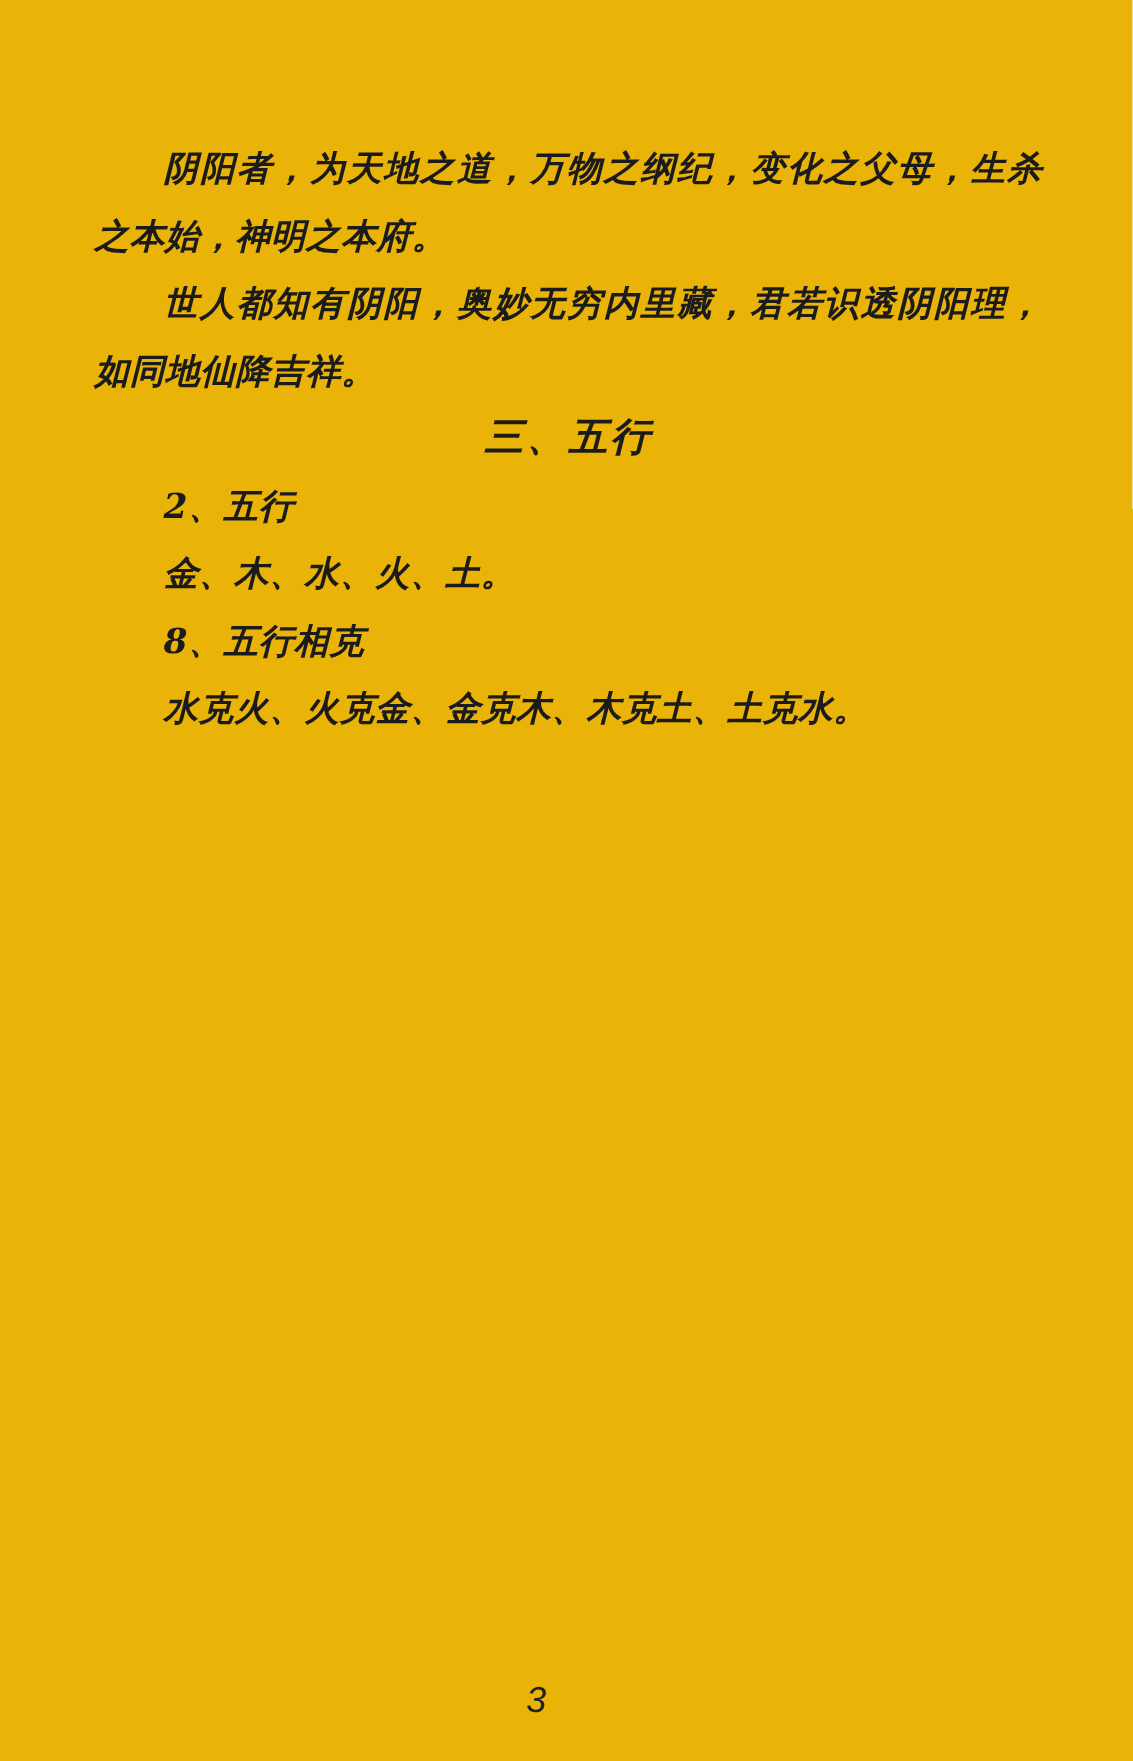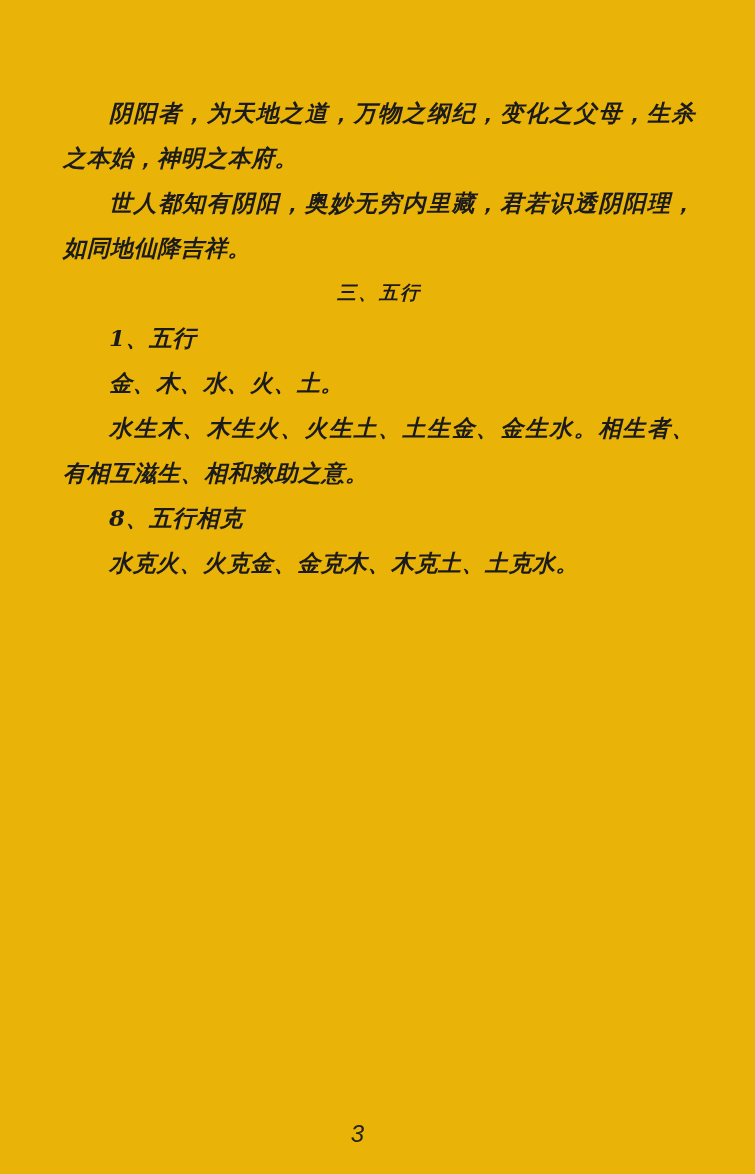--- a/index.html
+++ b/index.html
@@ -30,21 +30,21 @@
     font-weight: 600;
     text-align: justify;
     text-justify: inter-ideograph;
     letter-spacing: 0.5px;
   }
   .indent {
     text-indent: 2em;
   }
   .section-heading {
     margin: 0;
-    font-size: 19px;
+    font-size: 26px;
     line-height: 45px;
     font-weight: 600;
     text-align: center;
     letter-spacing: 2px;
   }
   .page-number {
     position: absolute;
     left: 0;
     right: 40px;
     bottom: 26px;
@@ -61,24 +61,23 @@
 <div class="page">
   <div class="content">
 
     <p class="para indent">阴阳者，为天地之道，万物之纲纪，变化之父母，生杀之本始，神明之本府。</p>
 
 
     <p class="para indent">世人都知有阴阳，奥妙无穷内里藏，君若识透阴阳理，如同地仙降吉祥。</p>
 
     <h2 class="section-heading">三、五行</h2>
 
-    <p class="para indent">1、五行</p>
+    <p class="para indent">2、五行</p>
     <p class="para indent">金、木、水、火、土。</p>
 
-    <p class="para indent">水生木、木生火、火生土、土生金、金生水。相生者、有相互滋生、相和救助之意。</p>
 
     <p class="para indent">8、五行相克</p>
     <p class="para indent">水克火、火克金、金克木、木克土、土克水。</p>
 
 
   </div>
 
   <div class="page-number">3</div>
 </div>
 

